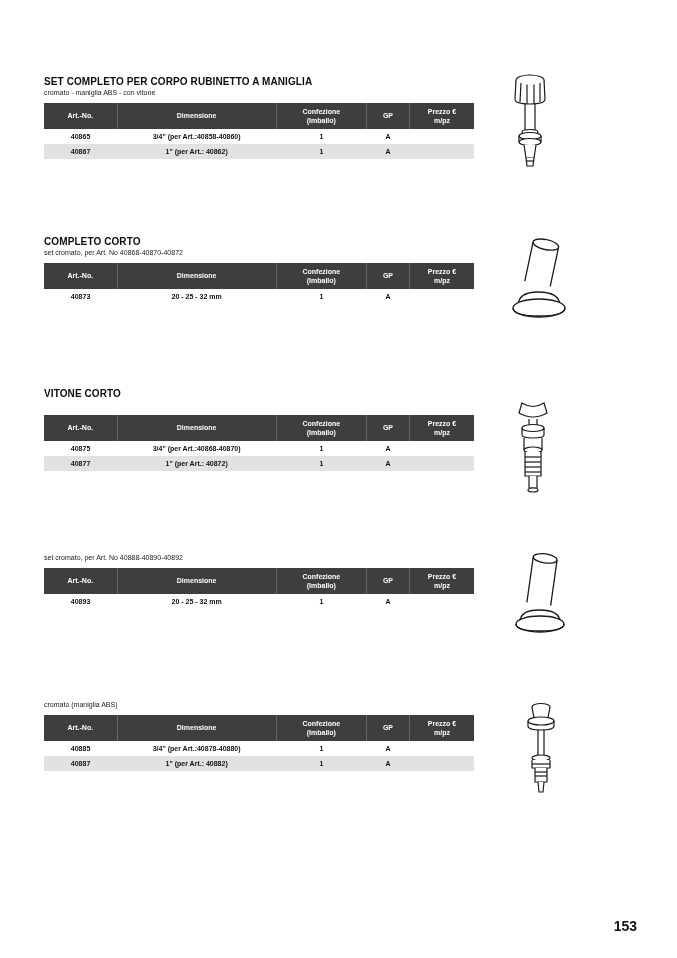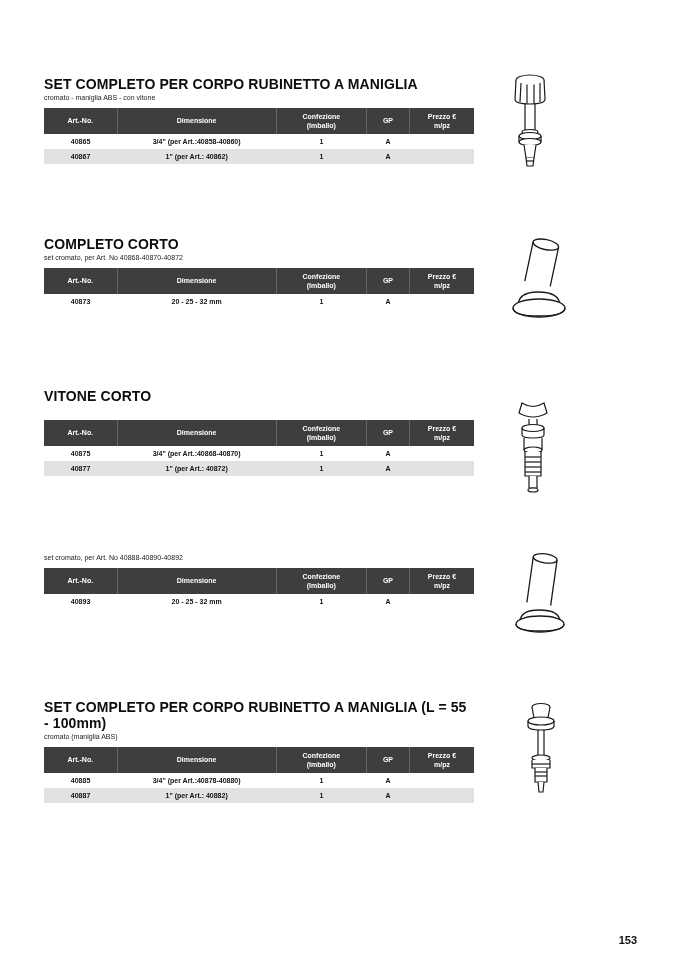--- a/index.html
+++ b/index.html
@@ -3,40 +3,40 @@
 <meta charset="utf-8">
 <style>
   * { margin:0; padding:0; box-sizing:border-box; }
   html,body { background:#ffffff; }
   body {
     width:677px; height:958px; position:relative;
     font-family:"Liberation Sans", sans-serif; color:#111;
     overflow:hidden;
   }
   .section { position:absolute; left:44px; width:430px; }
-  .section h2 { font-size:14px; font-weight:bold; color:#0d0d0d; letter-spacing:.1px; }
+  .section h2 { font-size:10px; font-weight:bold; color:#0d0d0d; letter-spacing:.1px; }
   .subtitle { font-size:7px; color:#222; margin:2px 0 5px; min-height:9px; }
   table { width:100%; border-collapse:collapse; table-layout:fixed; }
   thead th {
     background:#3e3e3e; color:#fff; font-size:7px; font-weight:bold;
     text-align:center; vertical-align:middle; height:26px;
     white-space:pre-line; line-height:1.3;
     border-left:1px solid #666;
   }
   thead th:first-child { border-left:none; }
   tbody td {
     font-size:7px; font-weight:bold; color:#111;
     text-align:center; vertical-align:middle; height:15px;
   }
   tbody tr.alt { background:#e2e2e2; }
   .illus { position:absolute; }
   .illus svg { display:block; }
   .page-number {
-    position:absolute; right:40px; bottom:12px;
-    font-size:11px; font-weight:bold; color:#111;
+    position:absolute; right:40px; bottom:24px;
+    font-size:14px; font-weight:bold; color:#111;
   }
 </style>
 </head>
 <body>
 
 <section class="section" style="top:76px">
   <h2>SET COMPLETO PER CORPO RUBINETTO A MANIGLIA</h2>
   <p class="subtitle">cromato - maniglia ABS - con vitone</p>
   <table>
     <colgroup>
@@ -239,21 +239,20 @@
       <path d="M31 10 L31 56 M55 10 L55 56" fill="#fff"></path>
       <ellipse cx="43" cy="10" rx="12" ry="4.5" fill="#fff"></ellipse>
     </g>
     <path d="M22 74 Q22 62 41 62 Q62 62 62 74" fill="#fff"></path>
     <ellipse cx="42" cy="76" rx="24" ry="8" fill="#fff"></ellipse>
     <path d="M18 76 Q18 83 42 83 Q66 83 66 76"></path>
   </svg>
 </div>
 
 <section class="section" style="top:699px">
-  <h2>SET COMPLETO PER CORPO RUBINETTO A MANIGLIA (L = 55 - 100mm)</h2>
   <p class="subtitle">cromato (maniglia ABS)</p>
   <table>
     <colgroup>
         <col style="width:17%">
         <col style="width:37%">
         <col style="width:21%">
         <col style="width:10%">
         <col style="width:15%">
       </colgroup>
     <thead>

